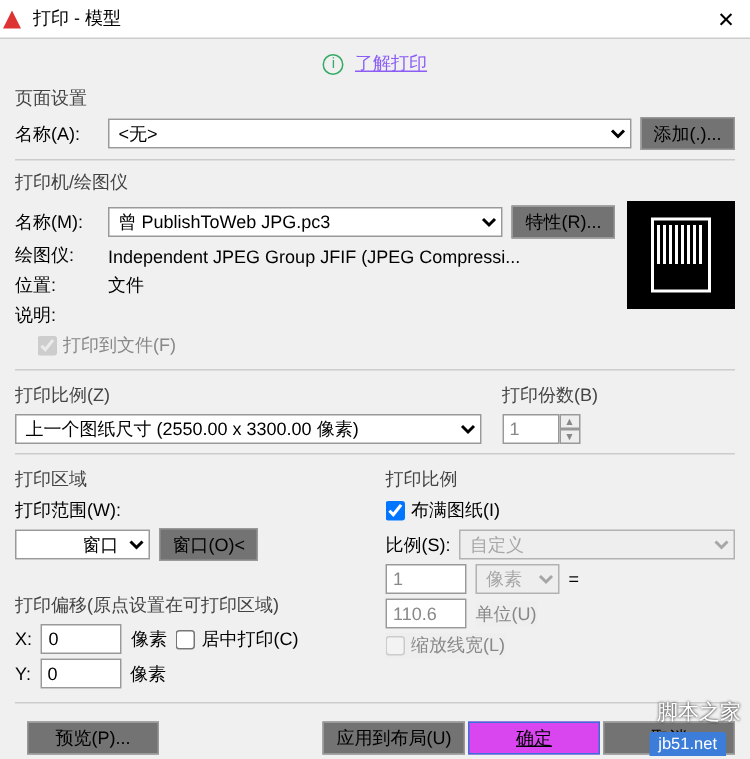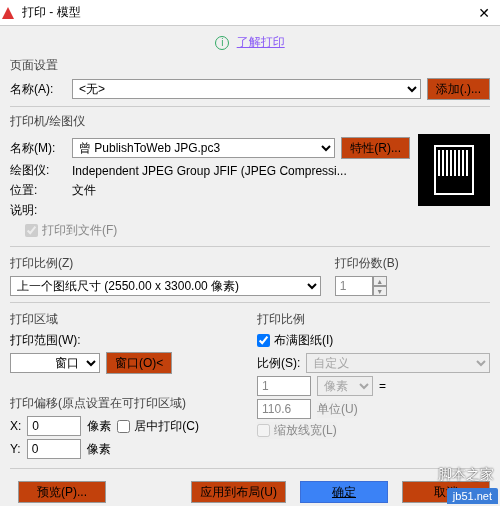--- a/index.html
+++ b/index.html
@@ -10,35 +10,35 @@
 .titlebar .close { width: 32px; text-align: center; font-size: 14px; }
 .content { padding: 6px 10px 4px 10px; }
 .helprow { text-align: center; padding: 2px 0 4px 0; }
 .helprow .help-icon { display: inline-block; width: 14px; height: 14px; border: 1px solid #3a6; border-radius: 50%; color: #3a6; line-height: 12px; text-align: center; font-size: 10px; margin-right: 4px; vertical-align: middle; }
 .helprow a { color: #8b5cf6; text-decoration: underline; cursor: pointer; }
 .section-title { color: #444; margin: 2px 0 4px 0; }
 .row { display: flex; align-items: center; gap: 6px; margin: 3px 0; }
 .lbl { width: 56px; }
 select, input[type=text] { border: 1px solid #999; background: #fff; height: 20px; padding: 0 4px; }
 select { padding-left: 2px; }
-.btn { height: 22px; border: 1px solid #999; background: #c2410c; padding: 0 8px; cursor: pointer; }
+.btn { height: 22px; border: 1px solid #999; background: #737373; padding: 0 8px; cursor: pointer; }
 .disabled, [disabled] { color: #888; background: #eee; }
 .previewbox { width: 72px; height: 72px; background: #000; display: flex; align-items: center; justify-content: center; }
 .previewbox svg { display:block; }
 .flex1 { flex: 1; }
 .cols { display: flex; gap: 14px; }
 .col { flex: 1; }
 .spinner { display: inline-flex; }
 .spinner input { width: 38px; text-align: left; }
 .spinbtns { display: flex; flex-direction: column; }
 .spinbtns button { width: 14px; height: 10px; border: 1px solid #999; background: #eee; font-size: 7px; line-height: 7px; padding: 0; }
-.bottom-btns { display: flex; gap: 14px; padding: 6px 0 0 8px; align-items: center; }
+.bottom-btns { display: flex; gap: 2px; padding: 6px 0 0 8px; align-items: center; }
 .bottom-btns .btn { min-width: 88px; }
-.ok { background: #3b82f6; border: 1px solid #3a6ed8; text-decoration: underline; }
-.watermark { position: absolute; right: 2px; bottom: 2px; background: #3b7dd8; color: #fff; padding: 2px 6px; font-size: 11px; border-radius: 2px 2px 0 0; }
+.ok { background: #d946ef; border: 1px solid #3a6ed8; text-decoration: underline; }
+.watermark { position: absolute; right: 16px; bottom: 2px; background: #3b7dd8; color: #fff; padding: 2px 6px; font-size: 11px; border-radius: 2px 2px 0 0; }
 .brand { position: absolute; right: 6px; bottom: 22px; color: #fff; font-size: 14px; text-shadow: 0 0 2px #000; }
 hr.sep { border: none; border-top: 1px solid #ccc; margin: 6px 0; }
 .checkbox { display: inline-flex; align-items: center; gap: 4px; }
 .checkbox input { margin: 0; }
 .small-input { width: 54px; }
 .printer-block { display:flex; gap:8px; }
 .printer-info { flex:1; }
 </style>
 </head>
 <body>

